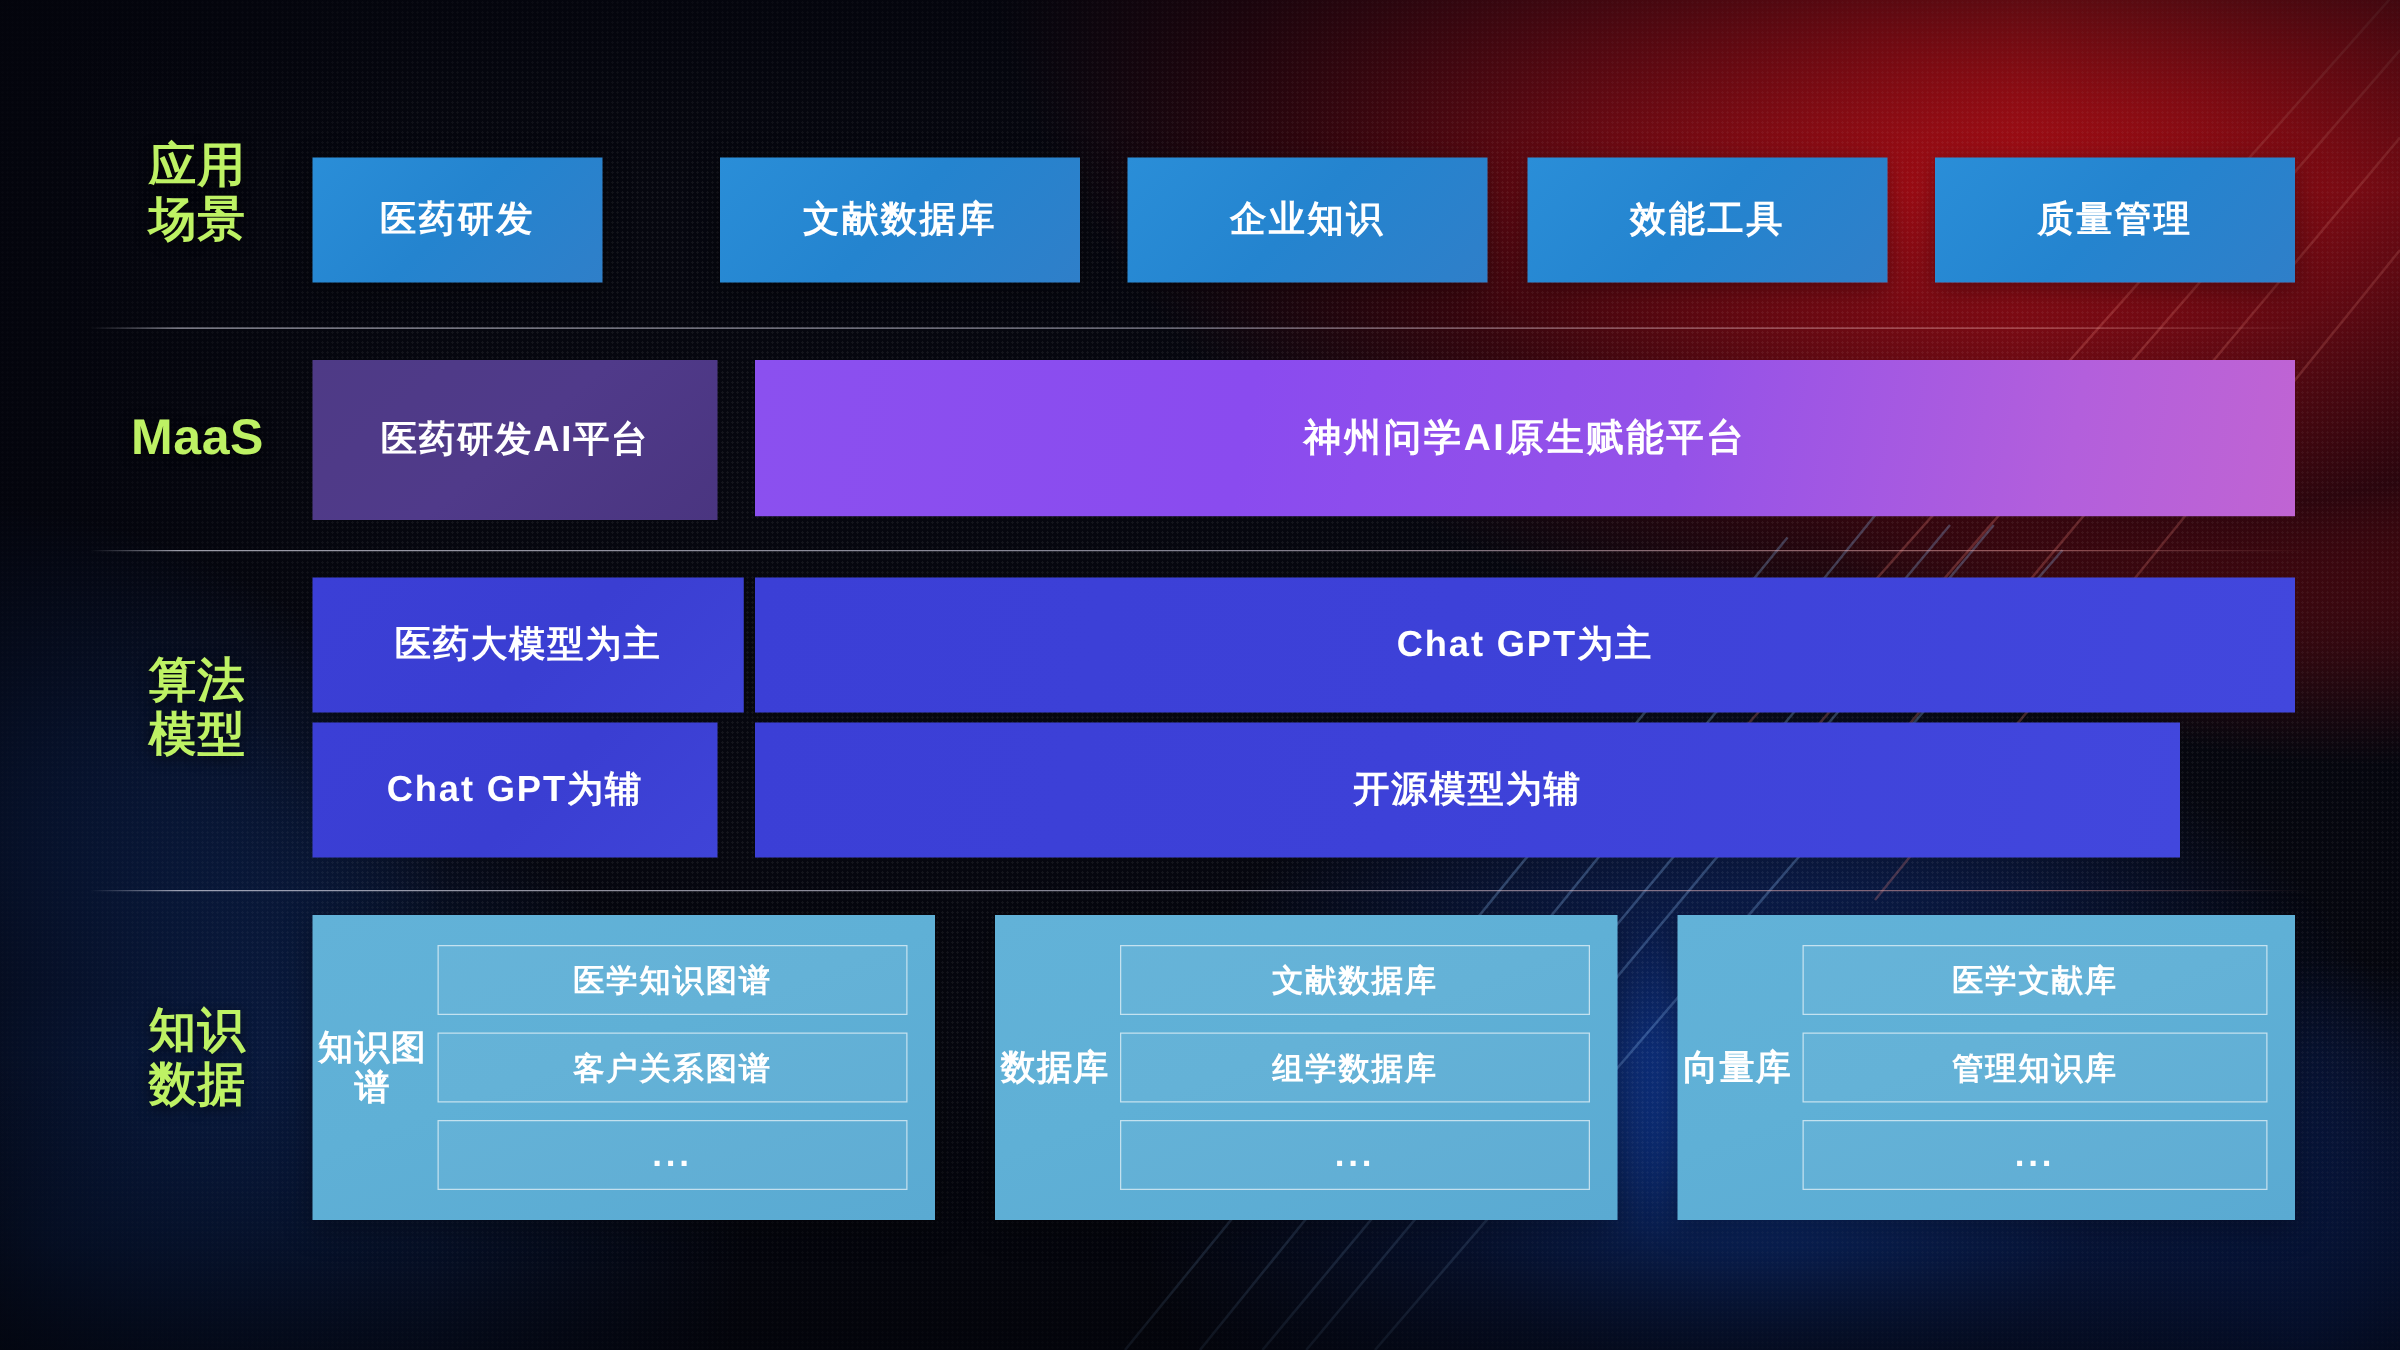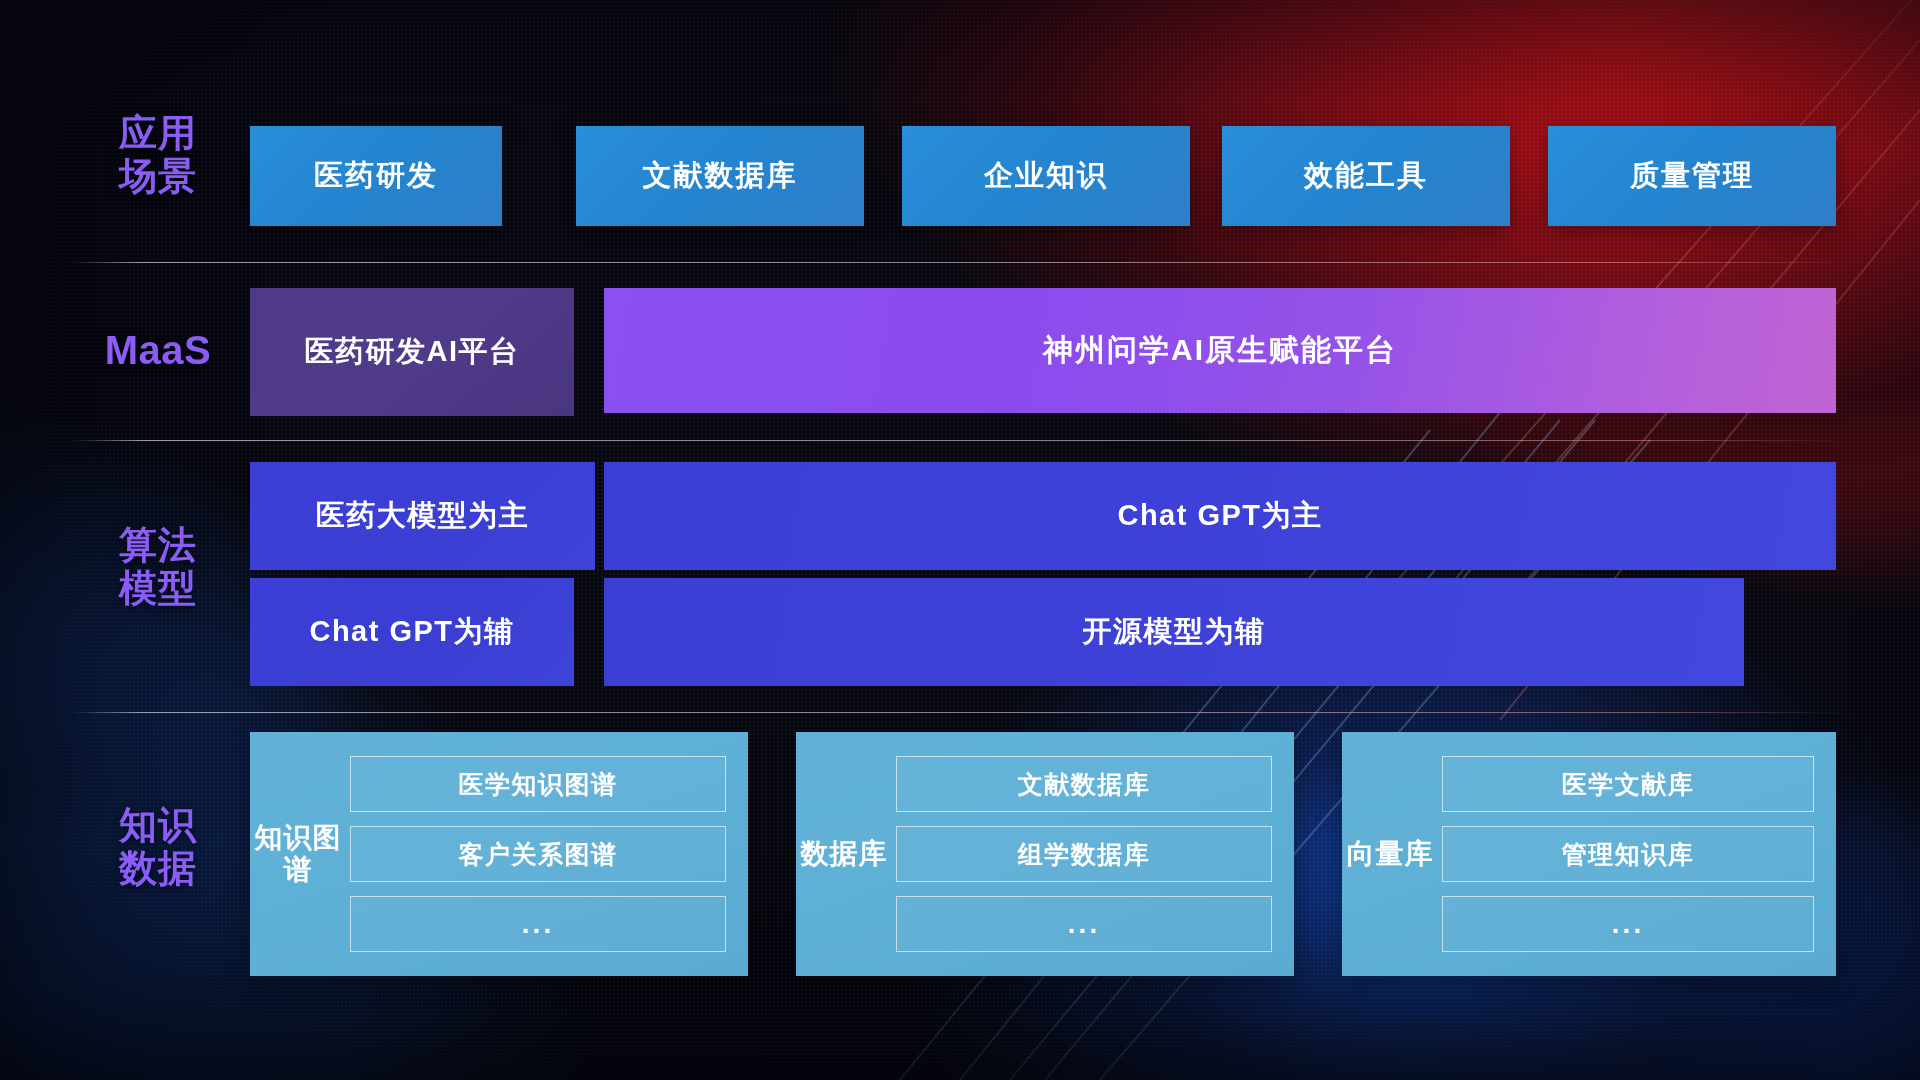--- a/index.html
+++ b/index.html
@@ -40,21 +40,21 @@
     background-size:4px 4px;
     mix-blend-mode:screen;
   }
 
   
   #content{position:relative;z-index:2;width:1920px;height:1080px;}
 
   .row{position:absolute;left:0;width:1920px;}
   .rowLabel{
     position:absolute;left:78px;width:160px;
-    color:#8b5cf6;font-weight:bold;text-align:center;
+    color:#bef264;font-weight:bold;text-align:center;
     line-height:1.14;letter-spacing:1px;
     text-shadow:0 2px 10px rgba(0,0,0,.65);
   }
   .rowLabel.cn{font-size:38px;}
   .rowLabel.en{font-size:40px;letter-spacing:0.5px;}
 
   .divider{
     position:absolute;left:72px;width:1776px;height:1px;
     background:linear-gradient(90deg, rgba(214,214,228,0.00) 0%, rgba(214,214,228,0.72) 4%, rgba(208,206,226,0.62) 50%, rgba(226,150,150,0.55) 88%, rgba(226,120,120,0.0) 100%);
   }
@@ -164,21 +164,21 @@
   <div class="bgLayer bgVig"></div>
 </div>
 
 <div id="content">
 
   <div class="row" style="top:126px;height:100px;">
     <div class="rowLabel cn" style="top:-14px;">
       <div>应用</div>
       <div>场景</div>
     </div>
-    <div class="appCard" style="left:250px;width:252px;">医药研发</div>
+    <div class="appCard" style="left:250px;width:232px;">医药研发</div>
     <div class="appCard" style="left:576px;width:288px;">文献数据库</div>
     <div class="appCard" style="left:902px;width:288px;">企业知识</div>
     <div class="appCard" style="left:1222px;width:288px;">效能工具</div>
     <div class="appCard" style="left:1548px;width:288px;">质量管理</div>
   </div>
 
   <div class="divider" style="top:262px;"></div>
 
   <div class="row" style="top:288px;height:125px;">
     <div class="rowLabel en" style="top:40px;">MaaS</div>

